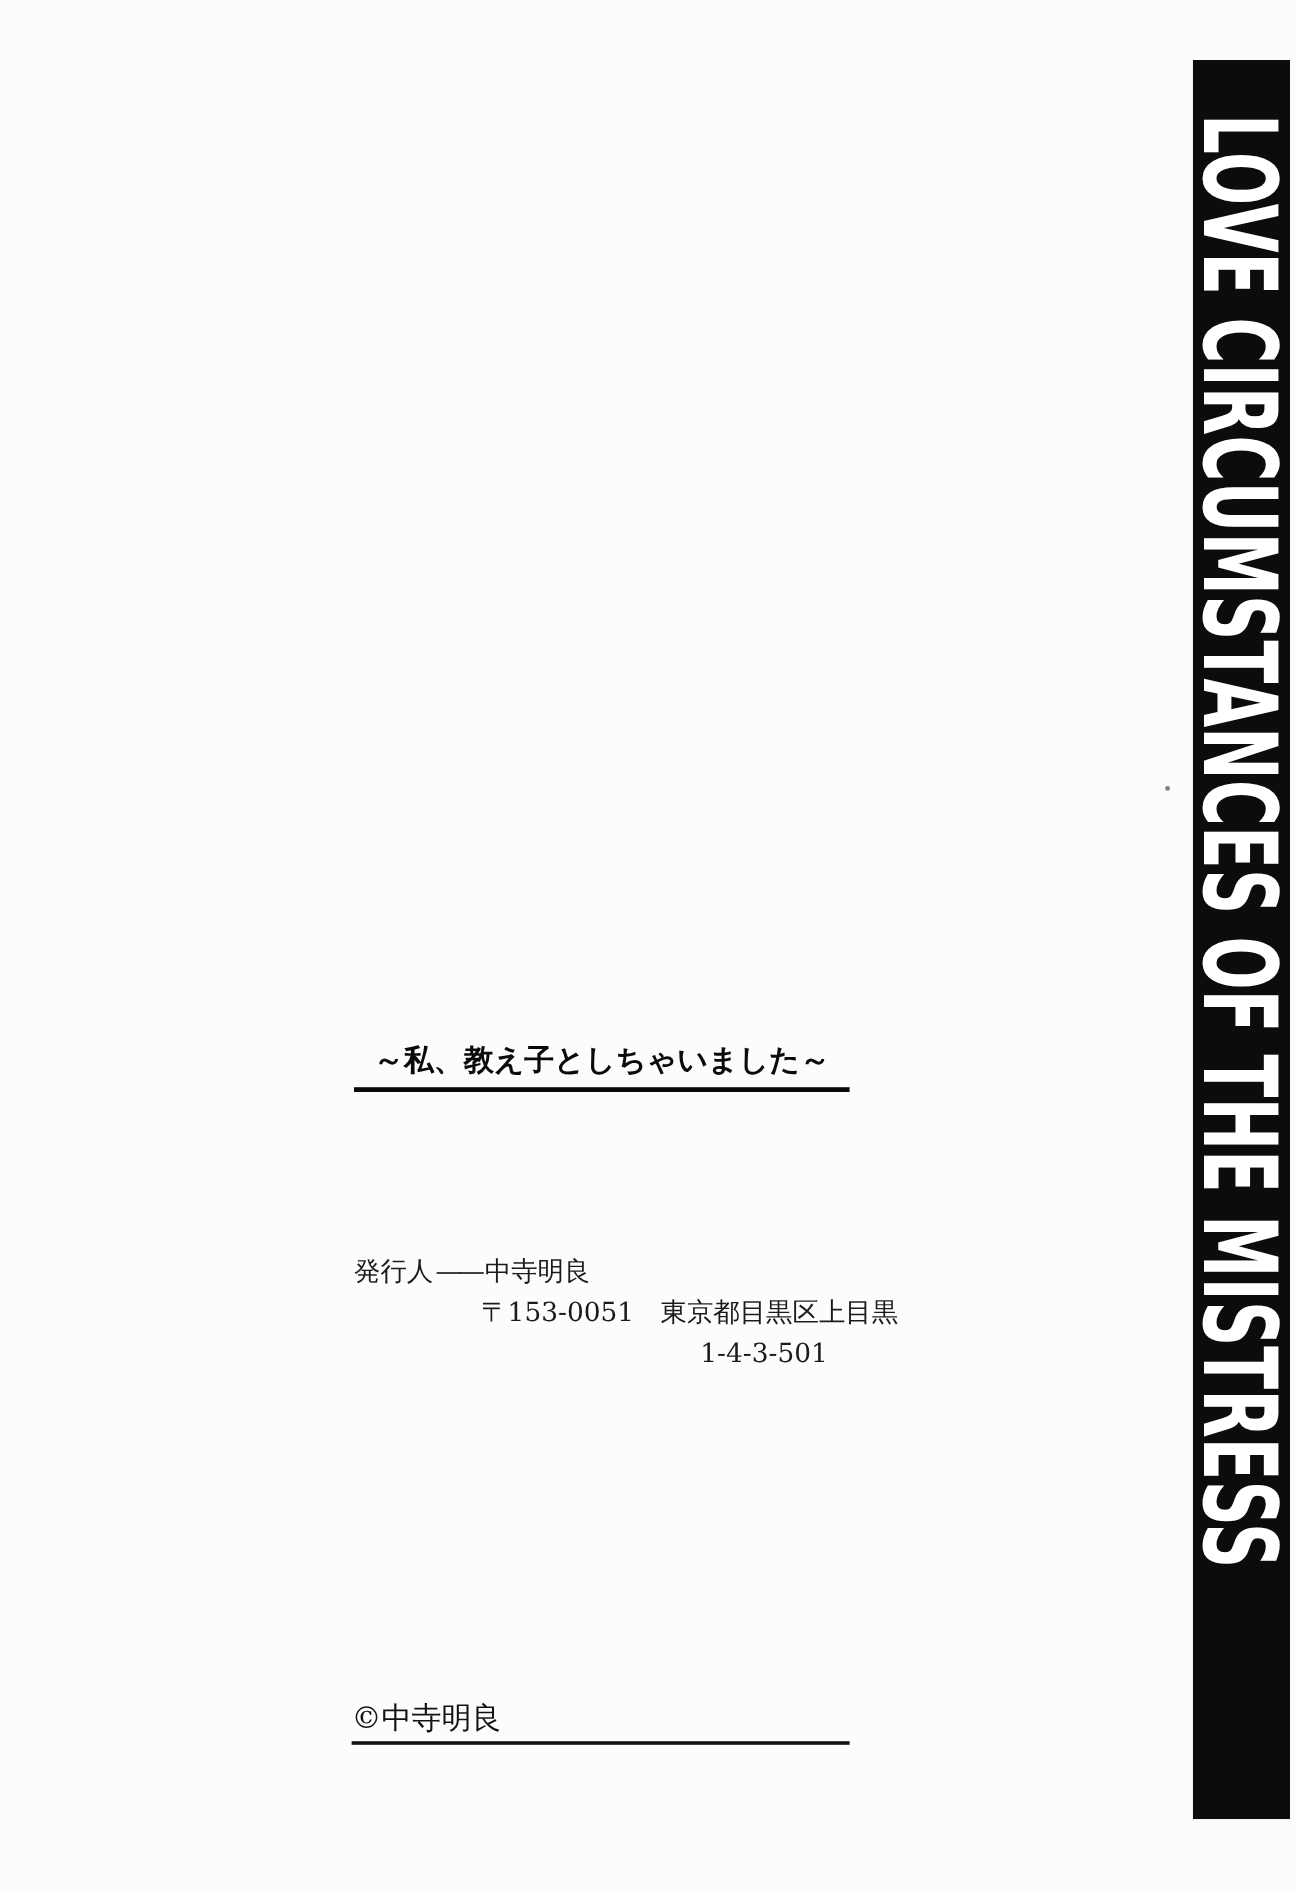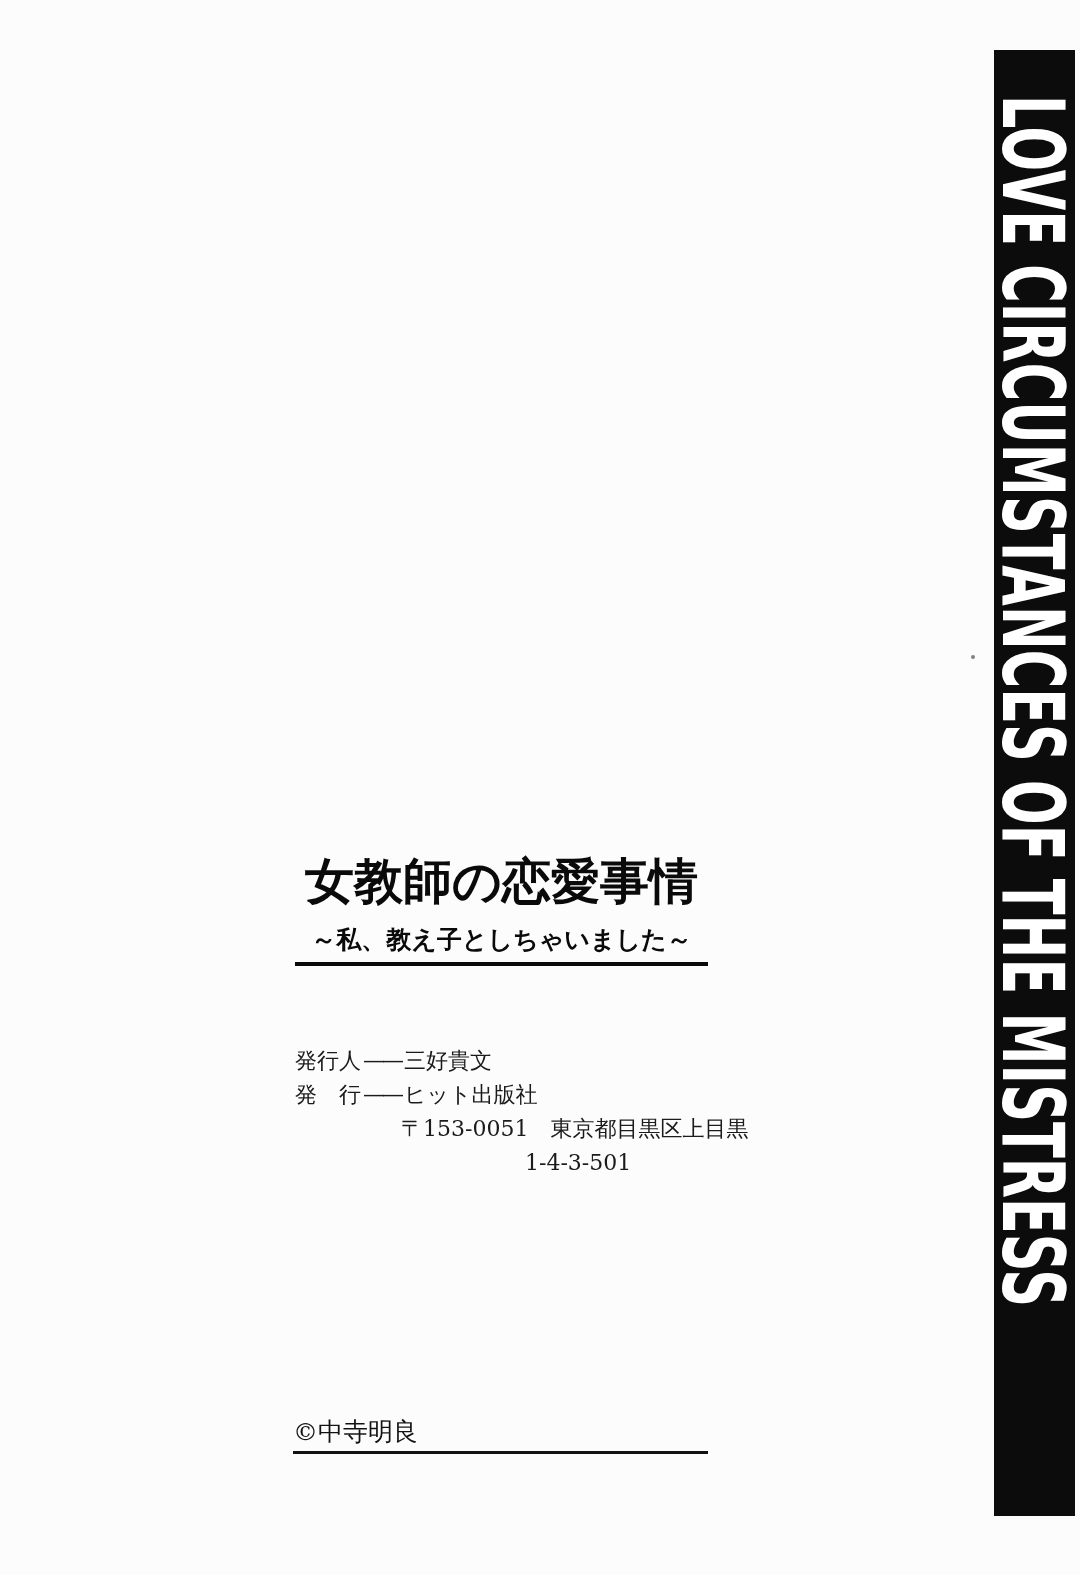--- a/index.html
+++ b/index.html
@@ -58,21 +58,21 @@
     display: inline-block;
     width: 66px;
     text-align: justify;
     text-align-last: justify;
   }
   .c-dash {
     letter-spacing: -3px;
     margin: 0 3px 0 2px;
   }
   .indent-1 { padding-left: 106px; text-align: right; }
-  .indent-2 { padding-left: 230px; }
+  .indent-2 { padding-left: 230px; text-align: center; }
 
   
   .footer {
     position: absolute;
     left: 293px;
     top: 1401px;
     width: 415px;
     color: #121212;
   }
   .copyright {
@@ -108,31 +108,27 @@
     background: #6a6a6a;
     opacity: 0.85;
   }
 </style>
 </head>
 <body>
 
 <div class="page">
 
   <div class="title-block">
-    <div class="book-title">女教師の恋愛事情</div>
     <div class="book-subtitle">～私、教え子としちゃいました～</div>
     <div class="title-rule"></div>
   </div>
 
   <div class="colophon">
     <div class="c-row">
-      <span class="c-label">発行人</span><span class="c-dash">——</span><span class="c-value">三好貴文</span>
-    </div>
-    <div class="c-row">
-      <span class="c-label">発　行</span><span class="c-dash">——</span><span class="c-value">ヒット出版社</span>
+      <span class="c-label">発行人</span><span class="c-dash">——</span><span class="c-value">中寺明良</span>
     </div>
     <div class="c-row indent-1">
       <span class="c-value">〒153-0051　東京都目黒区上目黒</span>
     </div>
     <div class="c-row indent-2">
       <span class="c-value">1-4-3-501</span>
     </div>
   </div>
 
   <div class="footer">

